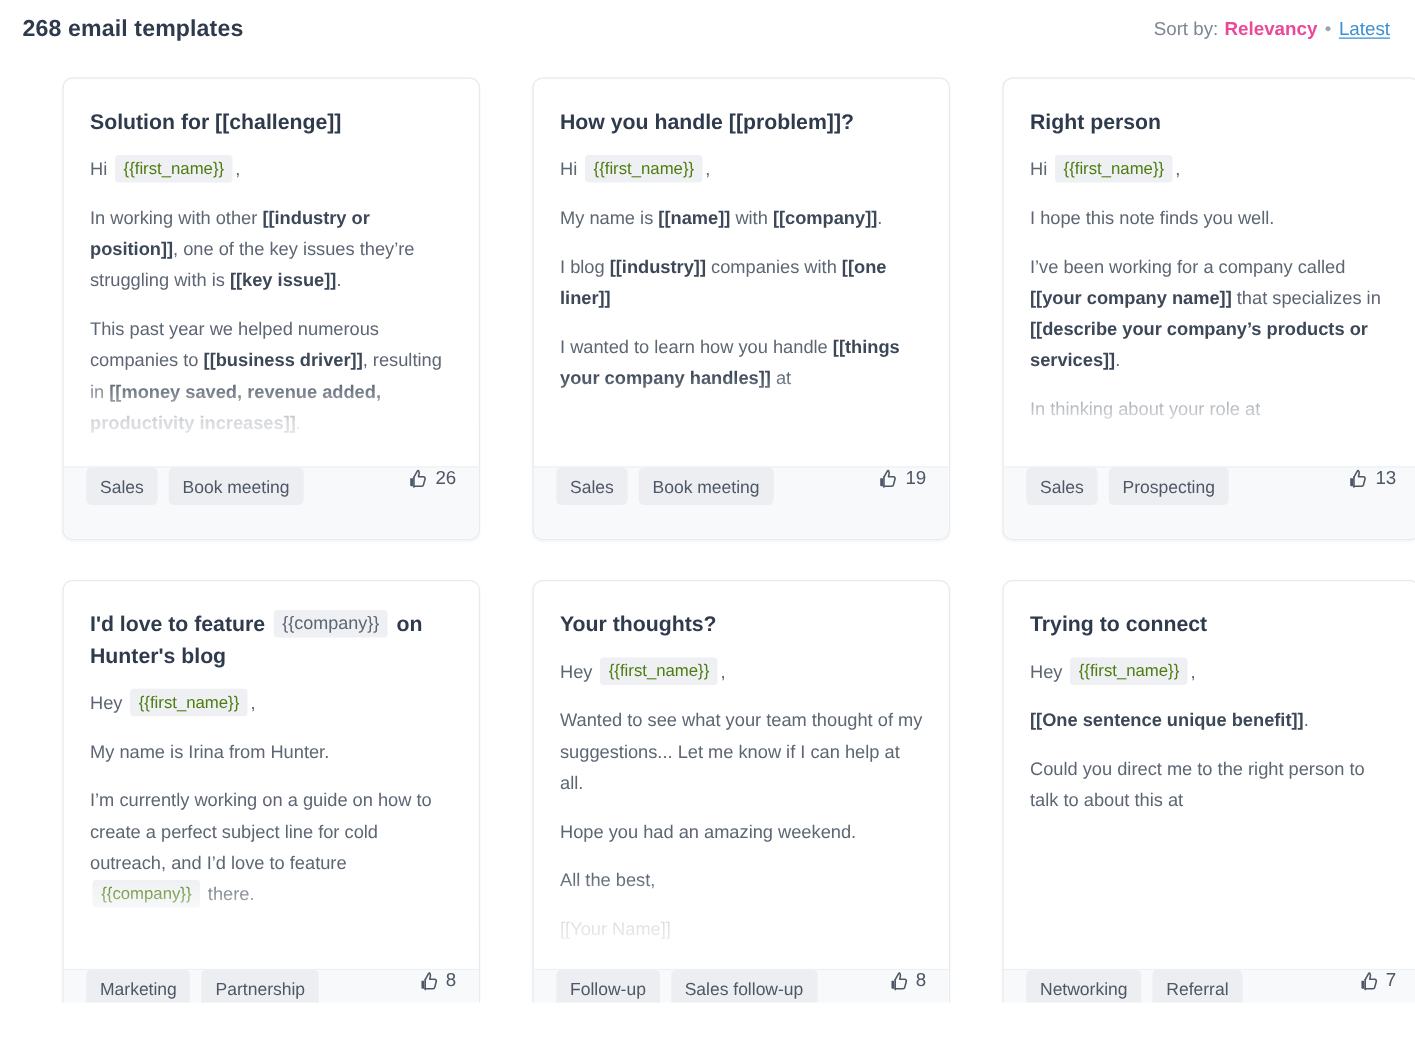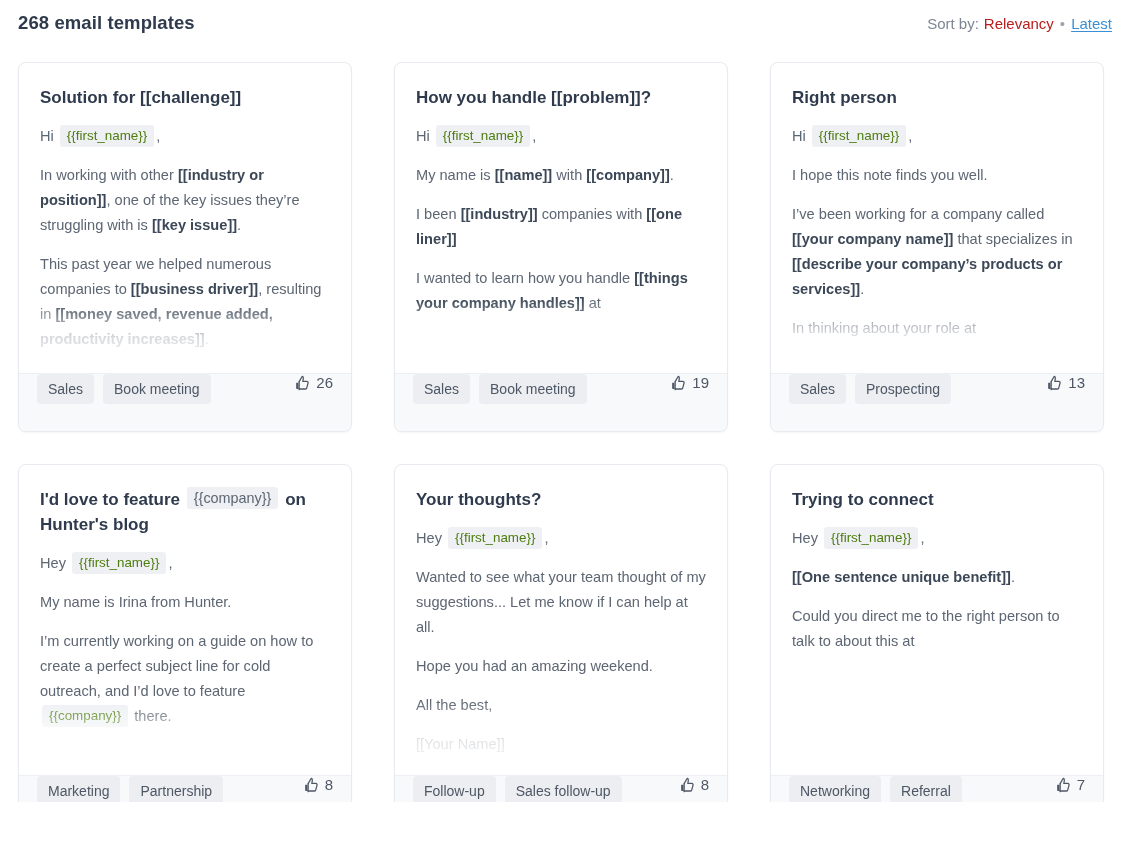--- a/index.html
+++ b/index.html
@@ -37,38 +37,39 @@
   }
   .sort-wrap {
     display: flex;
     align-items: flex-start;
     font-size: 15px;
     color: #7d8794;
     white-space: nowrap;
   }
   .sort-label { color: #7d8794; margin-right: 5px; }
   .sort-active {
-    color: #b91c1c;
-    font-weight: 400;
+    color: #ec4899;
+    font-weight: 700;
   }
   .sort-sep { margin: 0 6px; color: #9aa3ae; }
   .sort-link {
     color: #3b8fd4;
     text-decoration: underline;
     text-underline-offset: 2px;
     cursor: pointer;
   }
 
   
   .grid {
     display: grid;
     grid-template-columns: repeat(3, 334px);
     column-gap: 42px;
     row-gap: 32px;
     padding: 16px 18px 0 18px;
+    margin-left: 32px;
   }
 
   .card {
     width: 334px;
     height: 370px;
     background: #ffffff;
     border: 1px solid #e7eaee;
     border-radius: 8px;
     box-shadow: 0 1px 2px rgba(45, 60, 80, 0.05);
     display: flex;
@@ -200,21 +201,21 @@
             </span>
             <span>26</span>
           </span>
         </div>
       </div>
       <div class="card">
         <div class="card-body">
           <h3 class="card-title"><span>How you handle [[problem]]?</span></h3>
           <p class="para"><span>Hi </span><span class="var">{{first_name}}</span><span>,</span></p>
           <p class="para"><span>My name is </span><b>[[name]]</b><span> with </span><b>[[company]]</b><span>.</span></p>
-          <p class="para"><span>I been </span><b>[[industry]]</b><span> companies with </span><b>[[one liner]]</b></p>
+          <p class="para"><span>I blog </span><b>[[industry]]</b><span> companies with </span><b>[[one liner]]</b></p>
           <p class="para"><span>I wanted to learn how you handle </span><b>[[things your company handles]]</b><span> at </span></p>
         </div>
         <div class="card-footer">
           <span class="tag">Sales</span>
           <span class="tag">Book meeting</span>
           <span class="likes">
             <span>
               <svg width="17" height="16" viewBox="0 0 24 24" fill="none" stroke="currentColor" stroke-width="1.9" stroke-linecap="round" stroke-linejoin="round">
                 <path d="M7 22V10"></path>
                 <path d="M2.5 11.5h3.5V21H3.6a1.1 1.1 0 0 1-1.1-1.1v-8.4z" fill="currentColor" stroke="none"></path>

